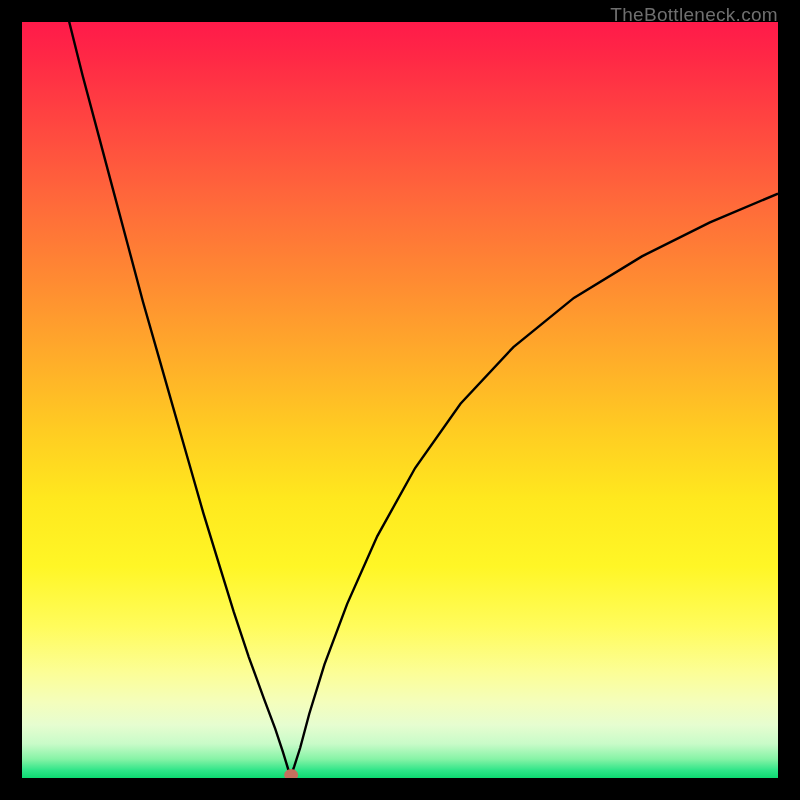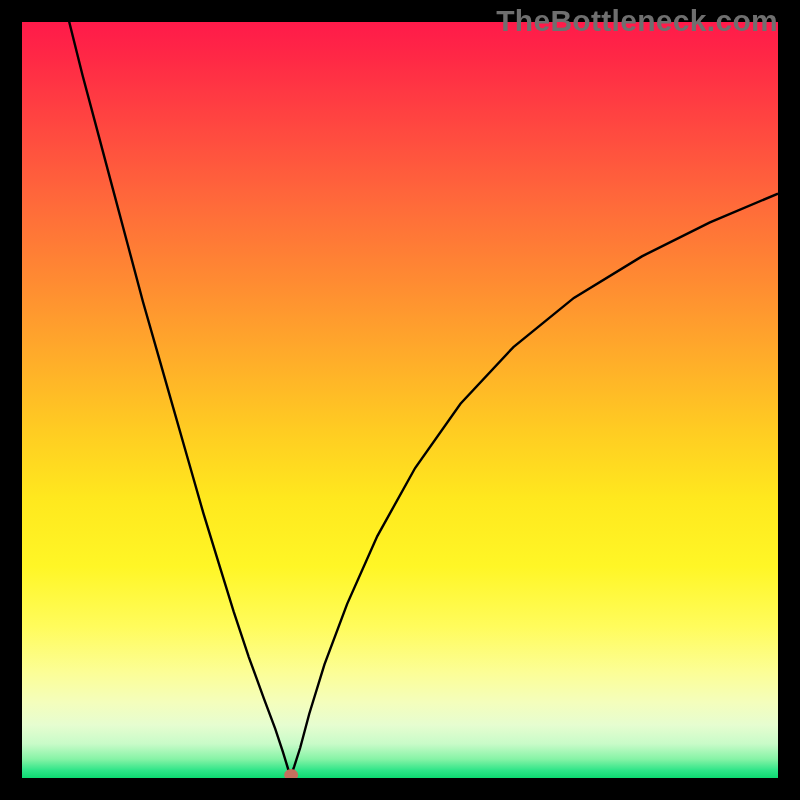--- a/index.html
+++ b/index.html
@@ -9,22 +9,22 @@
     height: 800px;
     background: #000;
     position: relative;
     font-family: Arial, sans-serif;
   }
   .watermark {
     position: absolute;
     top: 4px;
     right: 22px;
     color: #6f6f6f;
-    font-size: 30px;
-    font-weight: 700;
+    font-size: 19px;
+    font-weight: 400;
     z-index: 10;
     letter-spacing: 0.3px;
   }
   .plot-area {
     position: absolute;
     left: 22px;
     top: 22px;
     width: 756px;
     height: 756px;
     overflow: hidden;

